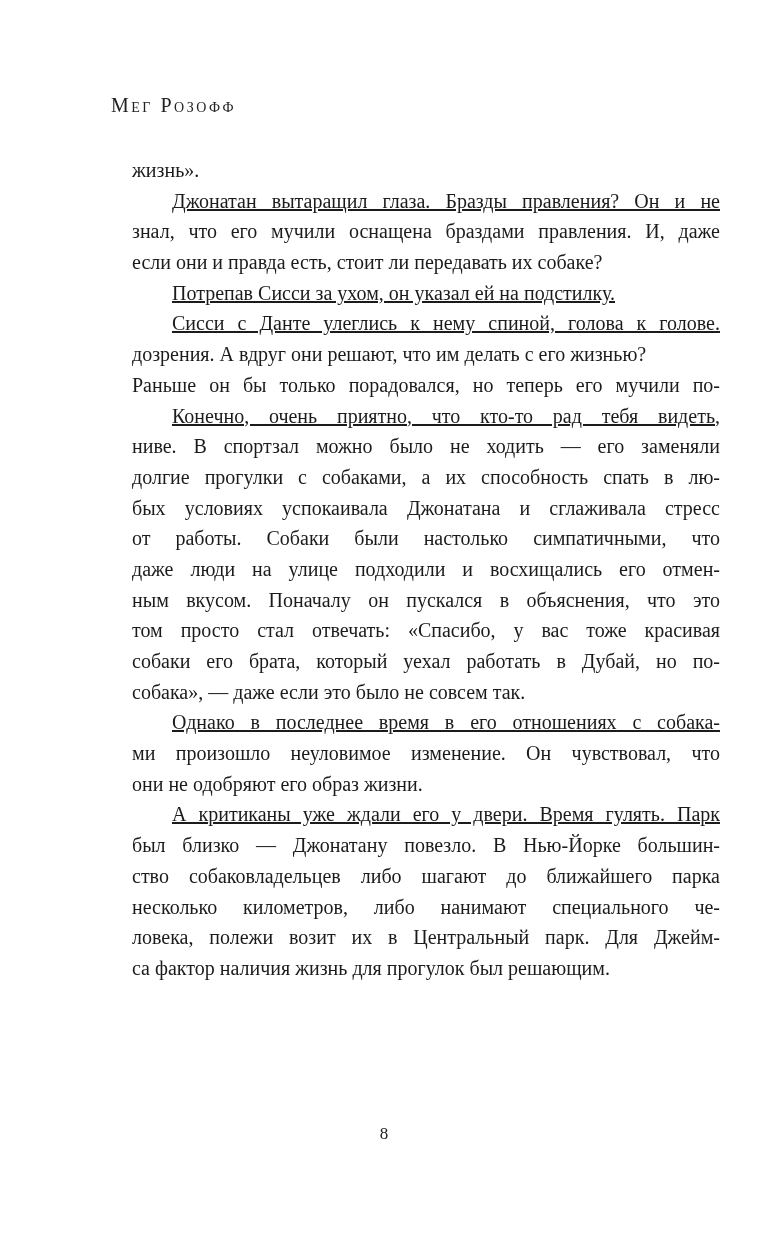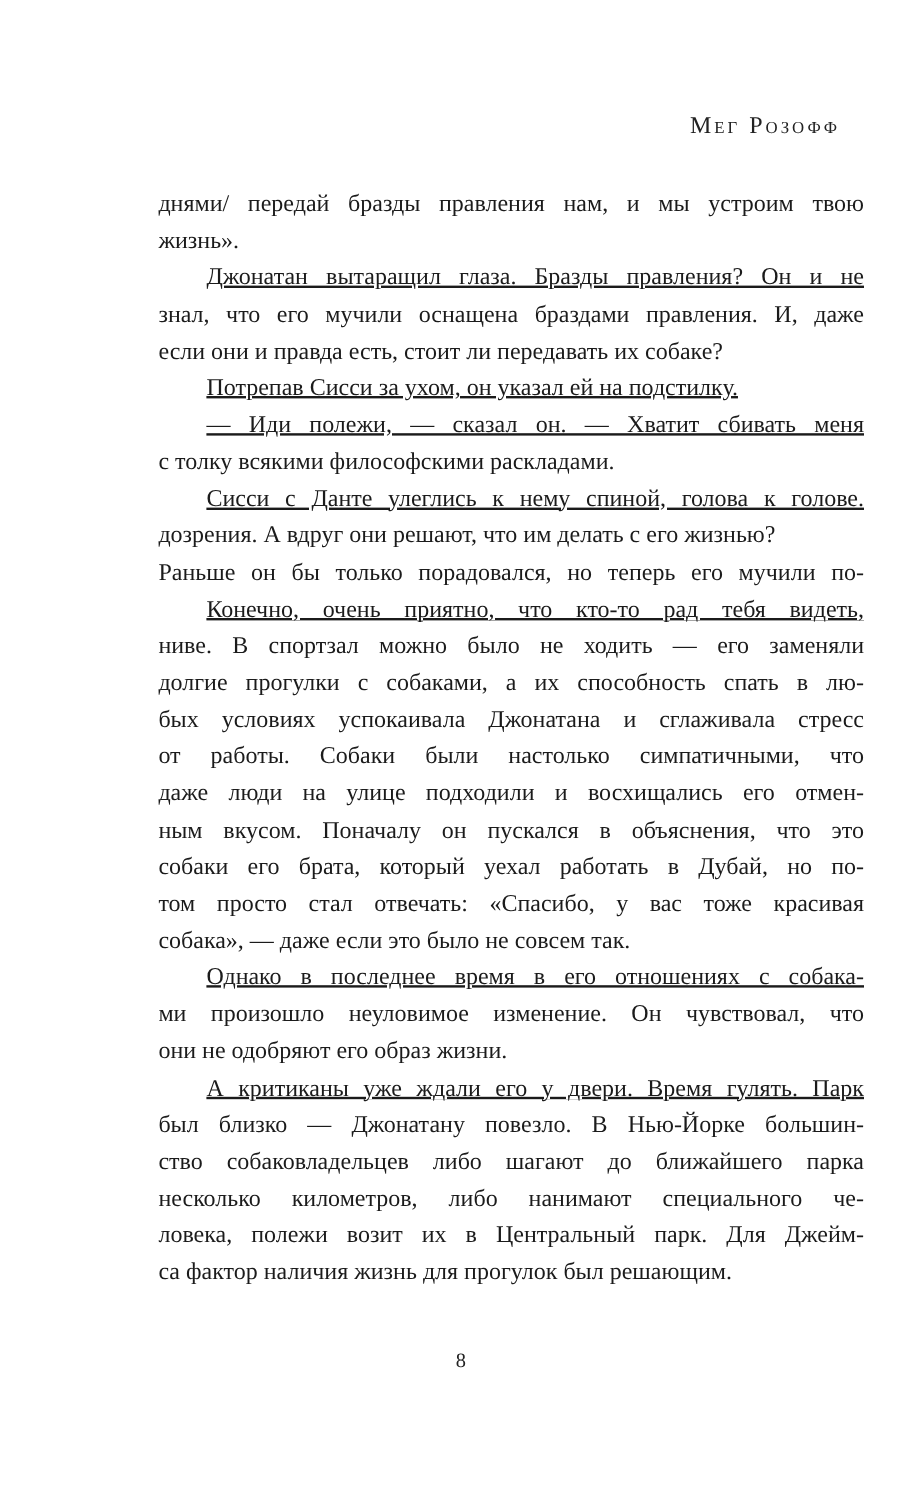--- a/index.html
+++ b/index.html
@@ -11,22 +11,22 @@
     -webkit-font-smoothing: antialiased;
   }
   .page {
     position: relative;
     width: 768px; height: 1240px;
     background: #ffffff;
     overflow: hidden;
   }
   .running-head {
     position: absolute;
-    top: 94px; left: 100px; width: 600px;
-    text-align: right;
+    top: 94px; left: 111px; width: 600px;
+    text-align: left;
     font-size: 20px;
     font-variant: small-caps;
     letter-spacing: 2.5px;
     color: #222222;
   }
   .text-col {
     position: absolute;
     top: 155px; left: 132px; width: 588px;
     font-size: 20px;
   }
@@ -48,50 +48,45 @@
   }
 </style>
 </head>
 <body>
 
 <div class="page">
   <div class="running-head">Мег Розофф</div>
 
   <main class="text-col" id="text-block">
       <div class="paragraph">
-        <div class="line">днями/ передай бразды правления нам, и мы устроим твою</div>
         <div class="line para-end">жизнь».</div>
       </div>
       <div class="paragraph">
         <div class="line indent">Джонатан вытаращил глаза. Бразды правления? Он и не</div>
         <div class="line">знал, что его мучили оснащена браздами правления. И, даже</div>
         <div class="line para-end">если они и правда есть, стоит ли передавать их собаке?</div>
       </div>
       <div class="paragraph">
         <div class="line indent para-end">Потрепав Сисси за ухом, он указал ей на подстилку.</div>
-      </div>
-      <div class="paragraph">
-        <div class="line indent">— Иди полежи, — сказал он. — Хватит сбивать меня</div>
-        <div class="line para-end">с толку всякими философскими раскладами.</div>
       </div>
       <div class="paragraph">
         <div class="line indent">Сисси с Данте улеглись к нему спиной, голова к голове.</div>
         <div class="line para-end">дозрения. А вдруг они решают, что им делать с его жизнью?</div>
         <div class="line">Раньше он бы только порадовался, но теперь его мучили по-</div>
       </div>
       <div class="paragraph">
         <div class="line indent">Конечно, очень приятно, что кто-то рад тебя видеть,</div>
         <div class="line">ниве. В спортзал можно было не ходить — его заменяли</div>
         <div class="line">долгие прогулки с собаками, а их способность спать в лю-</div>
         <div class="line">бых условиях успокаивала Джонатана и сглаживала стресс</div>
         <div class="line">от работы. Собаки были настолько симпатичными, что</div>
         <div class="line">даже люди на улице подходили и восхищались его отмен-</div>
         <div class="line">ным вкусом. Поначалу он пускался в объяснения, что это</div>
+        <div class="line">том просто стал отвечать: «Спасибо, у вас тоже красивая</div>
         <div class="line">собаки его брата, который уехал работать в Дубай, но по-</div>
-        <div class="line">том просто стал отвечать: «Спасибо, у вас тоже красивая</div>
         <div class="line para-end">собака», — даже если это было не совсем так.</div>
       </div>
       <div class="paragraph">
         <div class="line indent">Однако в последнее время в его отношениях с собака-</div>
         <div class="line">ми произошло неуловимое изменение. Он чувствовал, что</div>
         <div class="line para-end">они не одобряют его образ жизни.</div>
       </div>
       <div class="paragraph">
         <div class="line indent">А критиканы уже ждали его у двери. Время гулять. Парк</div>
         <div class="line">был близко — Джонатану повезло. В Нью-Йорке большин-</div>

